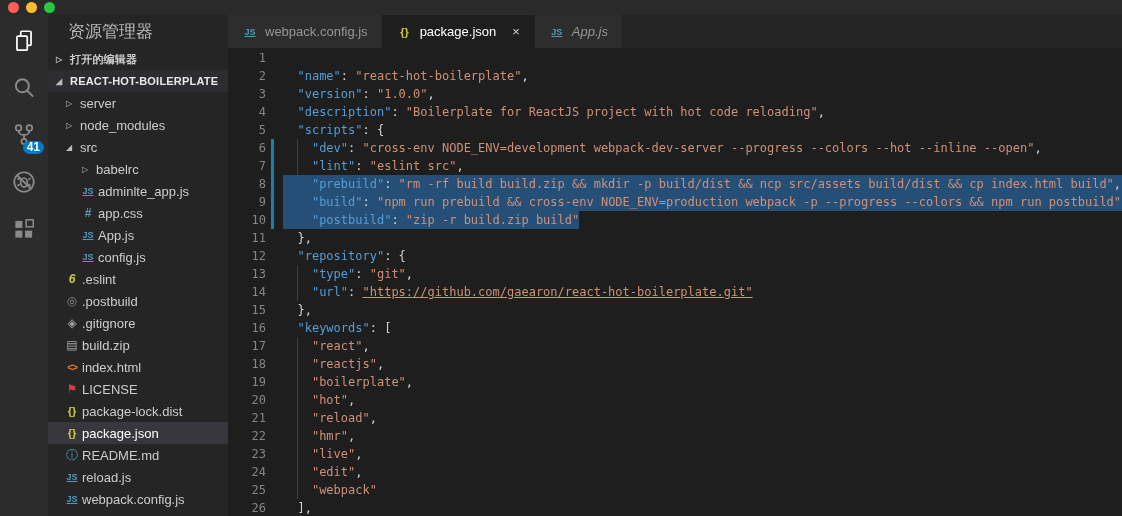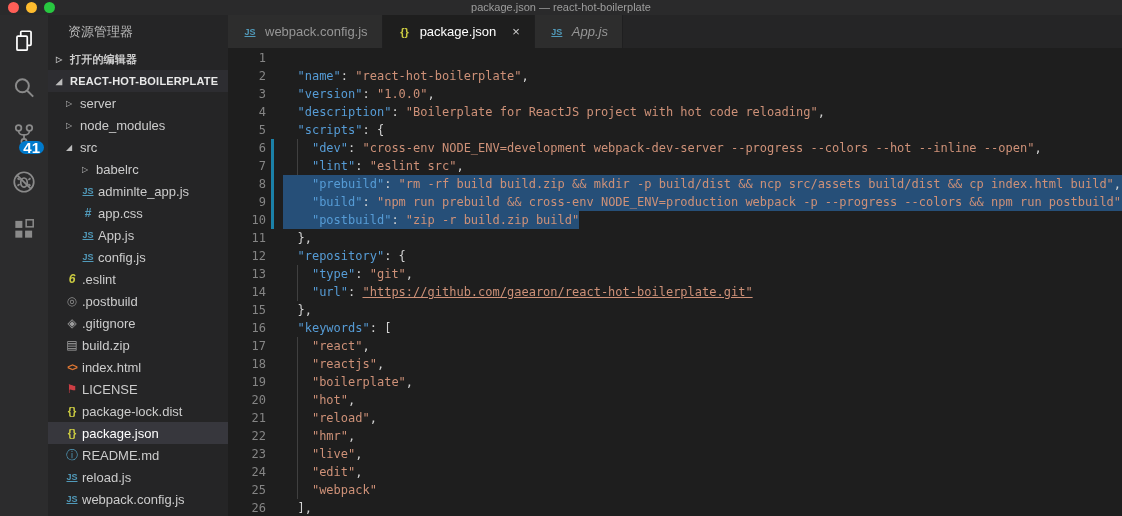--- a/index.html
+++ b/index.html
@@ -17,25 +17,25 @@
 
   
   .main { display:flex; height:501px; }
 
   
   .activitybar { width:48px; background:#2c2c2d; display:flex; flex-direction:column;
                  align-items:center; padding-top:13px; gap:21px; flex:none; }
   .aicon { width:26px; height:26px; position:relative; cursor:pointer; }
   .aicon svg { display:block; }
   .badge { position:absolute; right:-7px; bottom:-6px; background:#007acc; color:#fff;
-           border-radius:9px; font-size:15px; font-weight:bold; padding:2px 4px; line-height:9px; }
+           border-radius:9px; font-size:12px; font-weight:bold; padding:2px 4px; line-height:9px; }
 
   
   .sidebar { width:180px; background:#252526; flex:none; overflow:hidden; }
-  .sidebar-header { height:33px; line-height:33px; padding-left:20px; font-size:13px;
+  .sidebar-header { height:33px; line-height:33px; padding-left:20px; font-size:17px;
                     color:#bababa; }
   .row { height:22px; display:flex; align-items:center; color:#cccccc; font-size:13px;
          cursor:pointer; white-space:nowrap; }
   .row.section { font-size:11px; font-weight:bold; padding-left:8px; letter-spacing:.2px; }
   .row.hl  { background:#2d2d31; color:#e8e8e8; }
   .row.sel { background:#37373d; color:#ffffff; }
   .row.folder.d1 { padding-left:18px; }
   .row.file.d1   { padding-left:14px; }
   .row.folder.d2 { padding-left:34px; }
   .row.file.d2   { padding-left:30px; }
@@ -81,21 +81,20 @@
 </style>
 </head>
 <body>
 
 <div class="titlebar">
   <div class="lights">
     <span class="light red"></span>
     <span class="light yellow"></span>
     <span class="light green"></span>
   </div>
-  <span class="title">package.json — react-hot-boilerplate</span>
 </div>
 
 <div class="main">
 
   <div class="activitybar">
     <span class="aicon">
       <svg viewBox="0 0 24 24" width="26" height="26" fill="none" stroke="#ffffff" stroke-width="1.6">
         <rect x="9" y="3" width="9.5" height="13" rx="1"></rect>
         <rect x="5.5" y="7.5" width="9.5" height="13" rx="1" fill="#2c2c2d"></rect>
       </svg>

